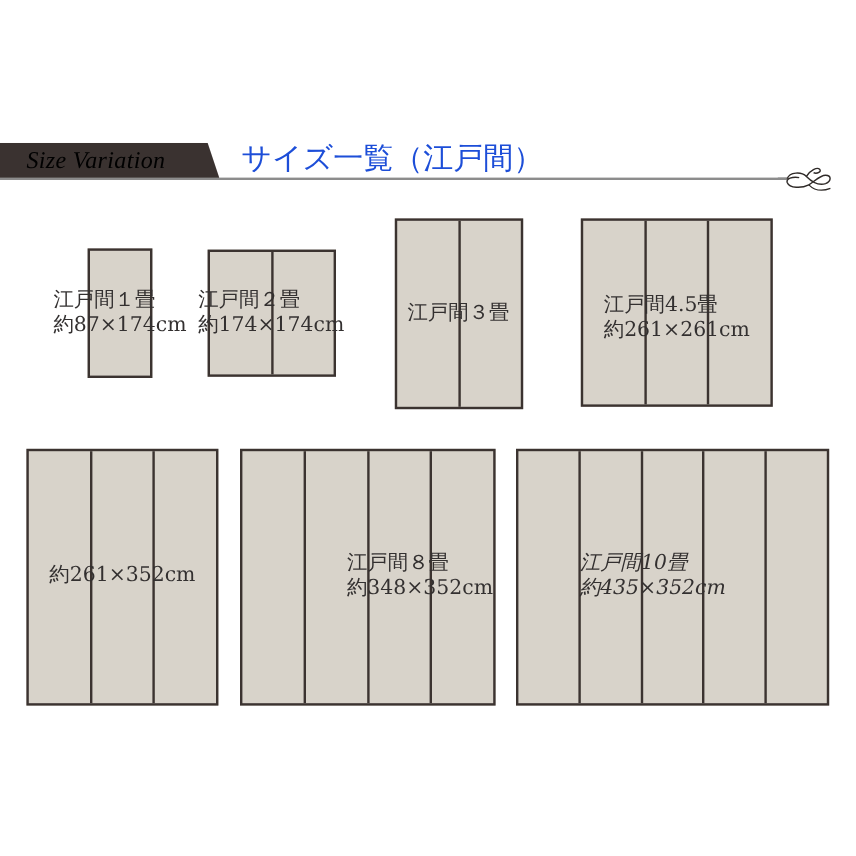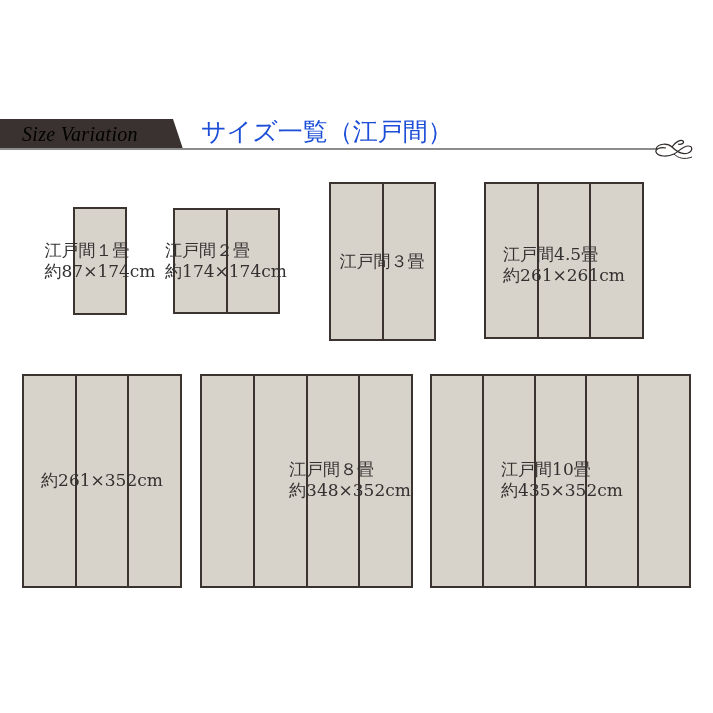--- a/index.html
+++ b/index.html
@@ -112,16 +112,16 @@
   <span>約348×352cm</span>
 </div>
 
 <div class="mat" style="left:430px;top:374px;width:261px;height:214px;">
   <div class="panel"></div>
   <div class="panel"></div>
   <div class="panel"></div>
   <div class="panel"></div>
   <div class="panel"></div>
 </div>
-<div class="label" style="left:562px;top:480px;">
+<div class="label" style="left:544px;top:480px;font-style:italic;">
   <span>江戸間10畳</span>
   <span>約435×352cm</span>
 </div>
 
 </body></html>

